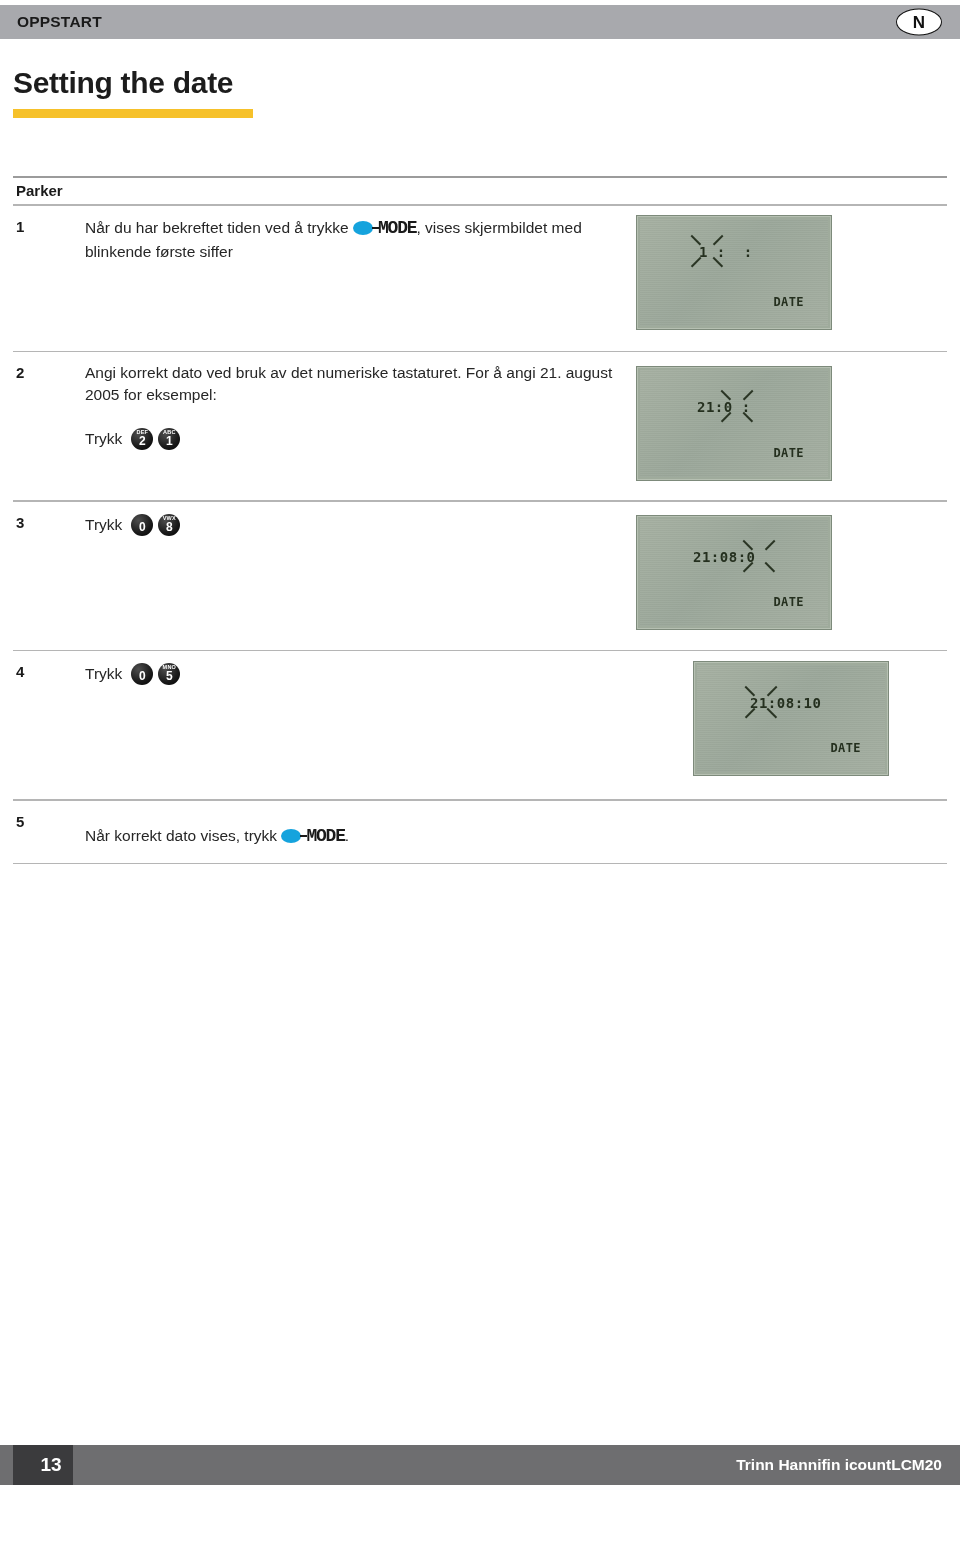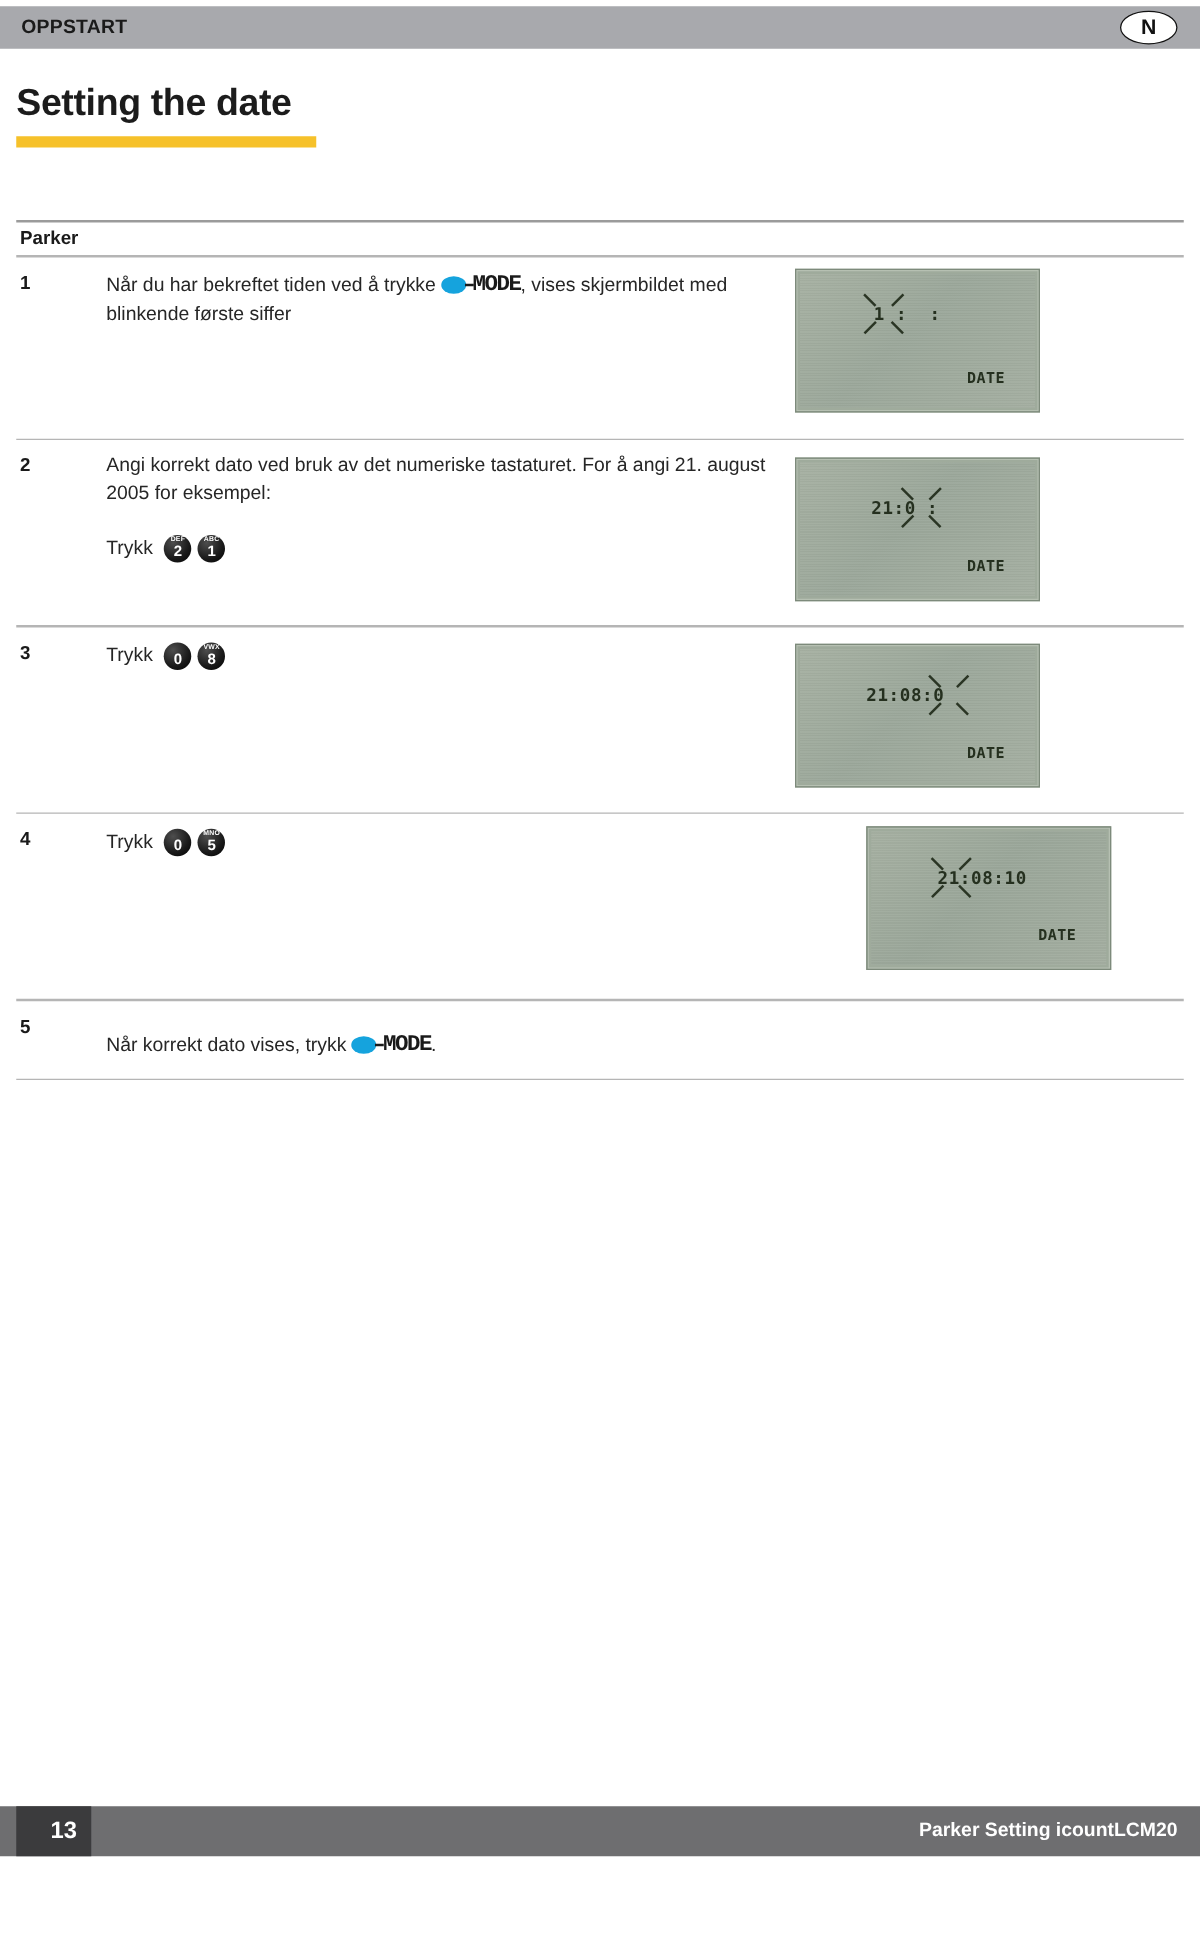--- a/index.html
+++ b/index.html
@@ -411,16 +411,16 @@
               <span class="mode-word">MODE</span>
             </span><span>.</span></div>
       </div>
     </div>
 
     <div class="hrule thin"></div>
   </div>
 
   <div class="footer-bar">
     <div class="footer-page">13</div>
-    <span class="footer-text">Parker Setting icountLCM20</span>
+    <span class="footer-text">Trinn Hannifin icountLCM20</span>
   </div>
 
 </div>
 
 </body></html>

